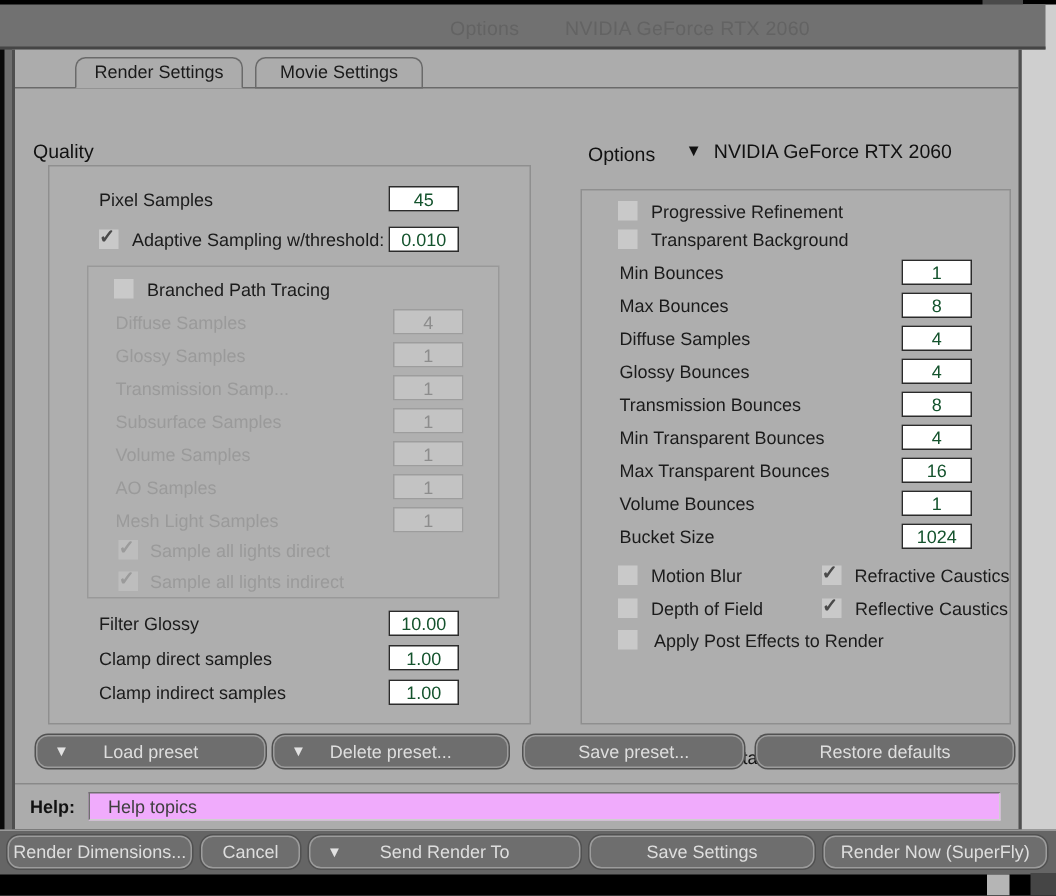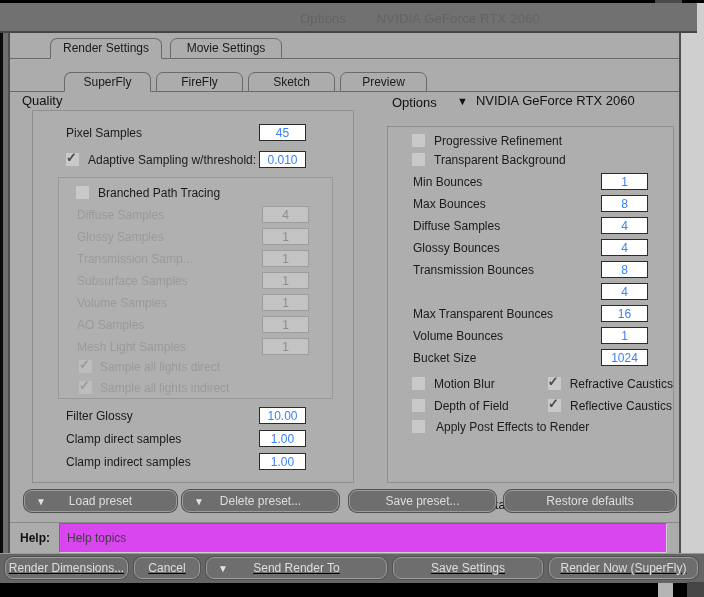--- a/index.html
+++ b/index.html
@@ -38,21 +38,21 @@
   .groupbox { position:absolute; border:1px solid #8f8f8f; background:#aeaeae; }
   .gb-quality { left:22px; top:77px; width:322px; height:373px; }
   .gb-options { left:377px; top:93px; width:287px; height:357px; }
   .innerbox { border:1px solid #999; background:#b0b0b0; }
 
   
   .frow { display:flex; align-items:center; position:relative; }
   .lbl { font-size:12px; color:#1b1b1b; white-space:nowrap; }
   .lbl.dis { color:#9a9a9a; }
   .inp { width:47px; height:17px; font-family:"Liberation Sans",sans-serif; font-size:12px; text-align:center;
-         background:#fff; border:1px solid #2b2b2b; color:#3b82f6; margin-left:auto; }
+         background:#fff; border:1px solid #2b2b2b; color:#14532d; margin-left:auto; }
   .inp.dis { background:#c3c3c3; border:1px solid #9d9d9d; color:#8d8d8d; }
 
   
   .cb { width:13px; height:13px; background:#c9c9c9; flex:0 0 13px; position:relative; }
   .cb .chk { position:absolute; left:0px; top:-3px; font-size:13px; font-weight:bold; color:#4a4a4a; }
   .cb.dis { background:#bdbdbd; }
   .cb.dis .chk { color:#9b9b9b; }
 
   
   .pbtn { height:22px; background:#6e6e6e; border:1px solid #9c9c9c; box-shadow:0 0 0 1px #515151; border-radius:8px;
@@ -61,26 +61,26 @@
 
   .postfx-btn { position:absolute; width:116px; height:19px; background:#757575; border:1px solid #535353;
                 box-shadow:inset 0 0 0 1px #8e8e8e; border-radius:5px; color:#bcbcbc; font-size:12px;
                 display:flex; align-items:center; justify-content:center; cursor:default; }
 
   
   .preset-row { position:absolute; left:14px; top:457px; height:22px; display:flex; }
   .help-sep { position:absolute; left:0; top:489px; width:100%; border-top:1px solid #898989; }
   .help-row { position:absolute; left:10px; top:494px; right:12px; height:21px; display:flex; align-items:center; }
   .help-label { font-size:12px; font-weight:bold; color:#111; }
-  .help-field { flex:1; margin-left:9px; height:30px; background:#d946ef; border-top:1px solid #707070; border-left:1px solid #707070;
+  .help-field { flex:1; margin-left:9px; height:19px; background:#f0abfc; border-top:1px solid #707070; border-left:1px solid #707070;
                 border-bottom:1px solid #cfcfcf; border-right:1px solid #cfcfcf; font-size:12px; color:#3f3f3f;
-                display:flex; align-items:center; padding-left:7px; }
-
-  
-  .bottombar { position:absolute; left:0; top:553px; width:704px; height:32px; background:#656565; border-top:1px solid #9a9a9a;text-decoration:underline; }
+                display:flex; align-items:center; padding-left:12px; }
+
+  
+  .bottombar { position:absolute; left:0; top:553px; width:704px; height:32px; background:#656565; border-top:1px solid #9a9a9a; }
   .bottombar .btns { display:flex; gap:6px; margin:3px 0 0 5px; }
   .black-zone { position:absolute; left:0; top:583px; width:704px; height:14px; background:#000; }
   .strip-light { position:absolute; left:658px; top:583px; width:15px; height:14px; background:#b5b5b5; }
   .strip-dark { position:absolute; left:687px; top:582px; width:17px; height:15px; background:#454545; }
 
   .aux-row { position:absolute; display:flex; align-items:center; gap:10px; font-size:12px; color:#111; cursor:default; }
 </style>
 </head>
 <body>
 
@@ -93,26 +93,20 @@
   </div>
   <div class="left-frame"></div>
 
   <div class="dialog">
 
     <div class="tabbar tabbar-main">
       <div class="tab active">Render Settings</div>
       <div class="tab inactive">Movie Settings</div>
     </div>
 
-    <div class="tabbar tabbar-sub">
-      <div class="tab active">SuperFly</div>
-      <div class="tab inactive">FireFly</div>
-      <div class="tab inactive">Sketch</div>
-      <div class="tab inactive">Preview</div>
-    </div>
 
     <div class="section-label" style="left:12px; top:60px;">Quality</div>
     <div class="section-label" style="left:382px; top:62px;">Options</div>
     <div class="device-select" style="left:447px; top:60px;">
       <span class="dd-arrow">▼</span>
       <span>NVIDIA GeForce RTX 2060</span>
     </div>
 
     <div class="groupbox gb-quality">
 
@@ -217,20 +211,21 @@
       </div>
       <div class="frow" style="margin:5px 0 0 25px; width:235px; height:17px;">
         <span class="lbl">Glossy Bounces</span>
         <input class="inp" value="4" style="">
       </div>
       <div class="frow" style="margin:5px 0 0 25px; width:235px; height:17px;">
         <span class="lbl">Transmission Bounces</span>
         <input class="inp" value="8" style="">
       </div>
       <div class="frow" style="margin:5px 0 0 25px; width:235px; height:17px;">
+        <span class="lbl">Min Transparent Bounces</span>
         <input class="inp" value="4" style="">
       </div>
       <div class="frow" style="margin:5px 0 0 25px; width:235px; height:17px;">
         <span class="lbl">Max Transparent Bounces</span>
         <input class="inp" value="16" style="">
       </div>
       <div class="frow" style="margin:5px 0 0 25px; width:235px; height:17px;">
         <span class="lbl">Volume Bounces</span>
         <input class="inp" value="1" style="">
       </div>

